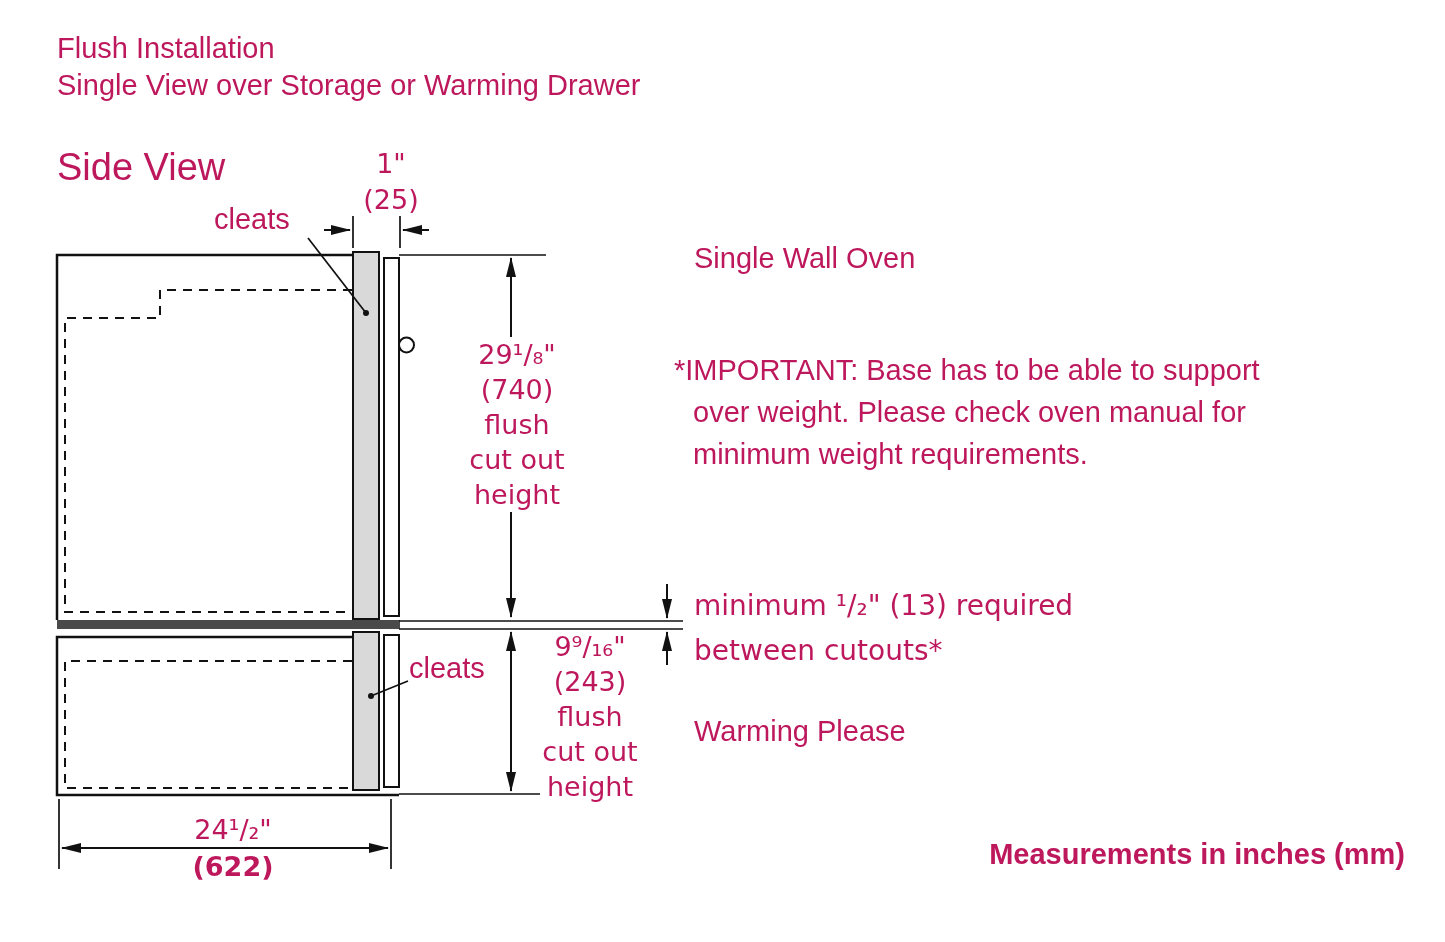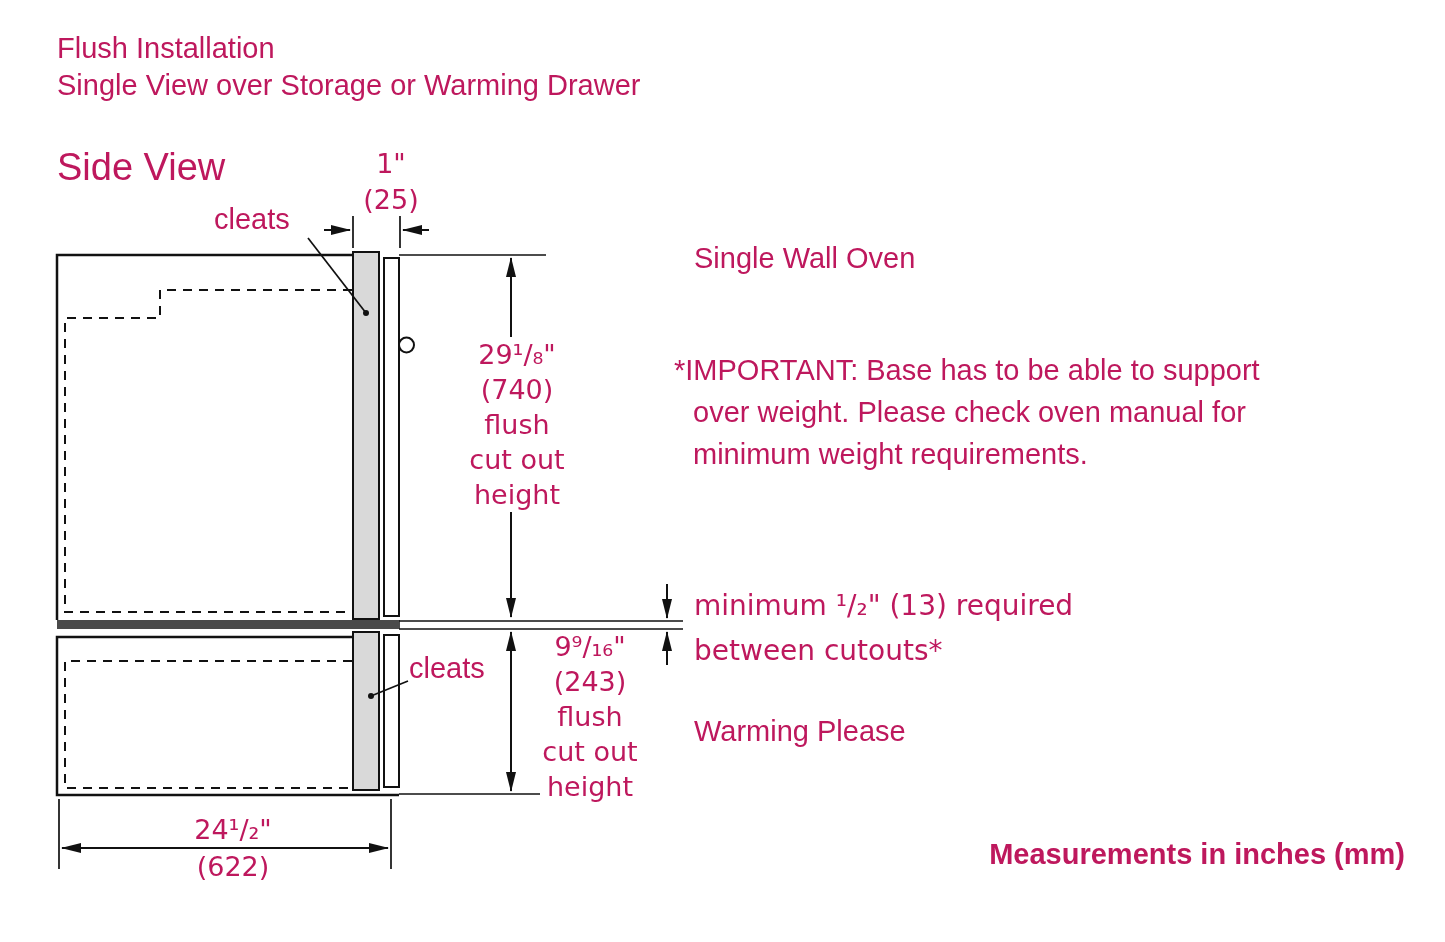--- a/index.html
+++ b/index.html
@@ -15,21 +15,21 @@
   .dim { font-family:"DejaVu Sans","Liberation Sans",sans-serif; }
 
   .title { left:57px; top:30px; font-size:29px; line-height:37px; }
   .side-view { left:57px; top:146px; font-size:38px; }
   .cleats-upper { left:214px; top:203px; font-size:29px; }
   .cleats-lower { left:409px; top:652px; font-size:29px; }
   .dim-door { left:331px; top:146px; width:120px; font-size:27px; line-height:36px; }
   .dim-oven { left:454px; top:337px; width:126px; font-size:27px; line-height:35px; background:#ffffff; }
   .dim-drawer { left:532px; top:629px; width:116px; font-size:27px; line-height:35px; }
   .dim-width-in { left:158px; top:814px; width:150px; font-size:27px; }
-  .dim-width-mm { left:158px; top:851px; width:150px; font-size:27px; }
+  .dim-width-mm { left:158px; top:851px; width:150px; font-size:27px;font-weight:bold; }
   .min-gap { left:694px; top:583px; font-size:28px; line-height:45px; }
   .single-wall-oven { left:694px; top:242px; font-size:29px; }
   .important { left:674px; top:349px; width:780px; font-size:29px; line-height:42px;
                padding-left:19px; text-indent:-19px; white-space:pre-line; }
   .warming-drawer { left:694px; top:715px; font-size:29px; }
   .measurements { right:40px; top:838px; font-size:29px;font-weight:bold; }
 </style>
 </head>
 <body>
 

